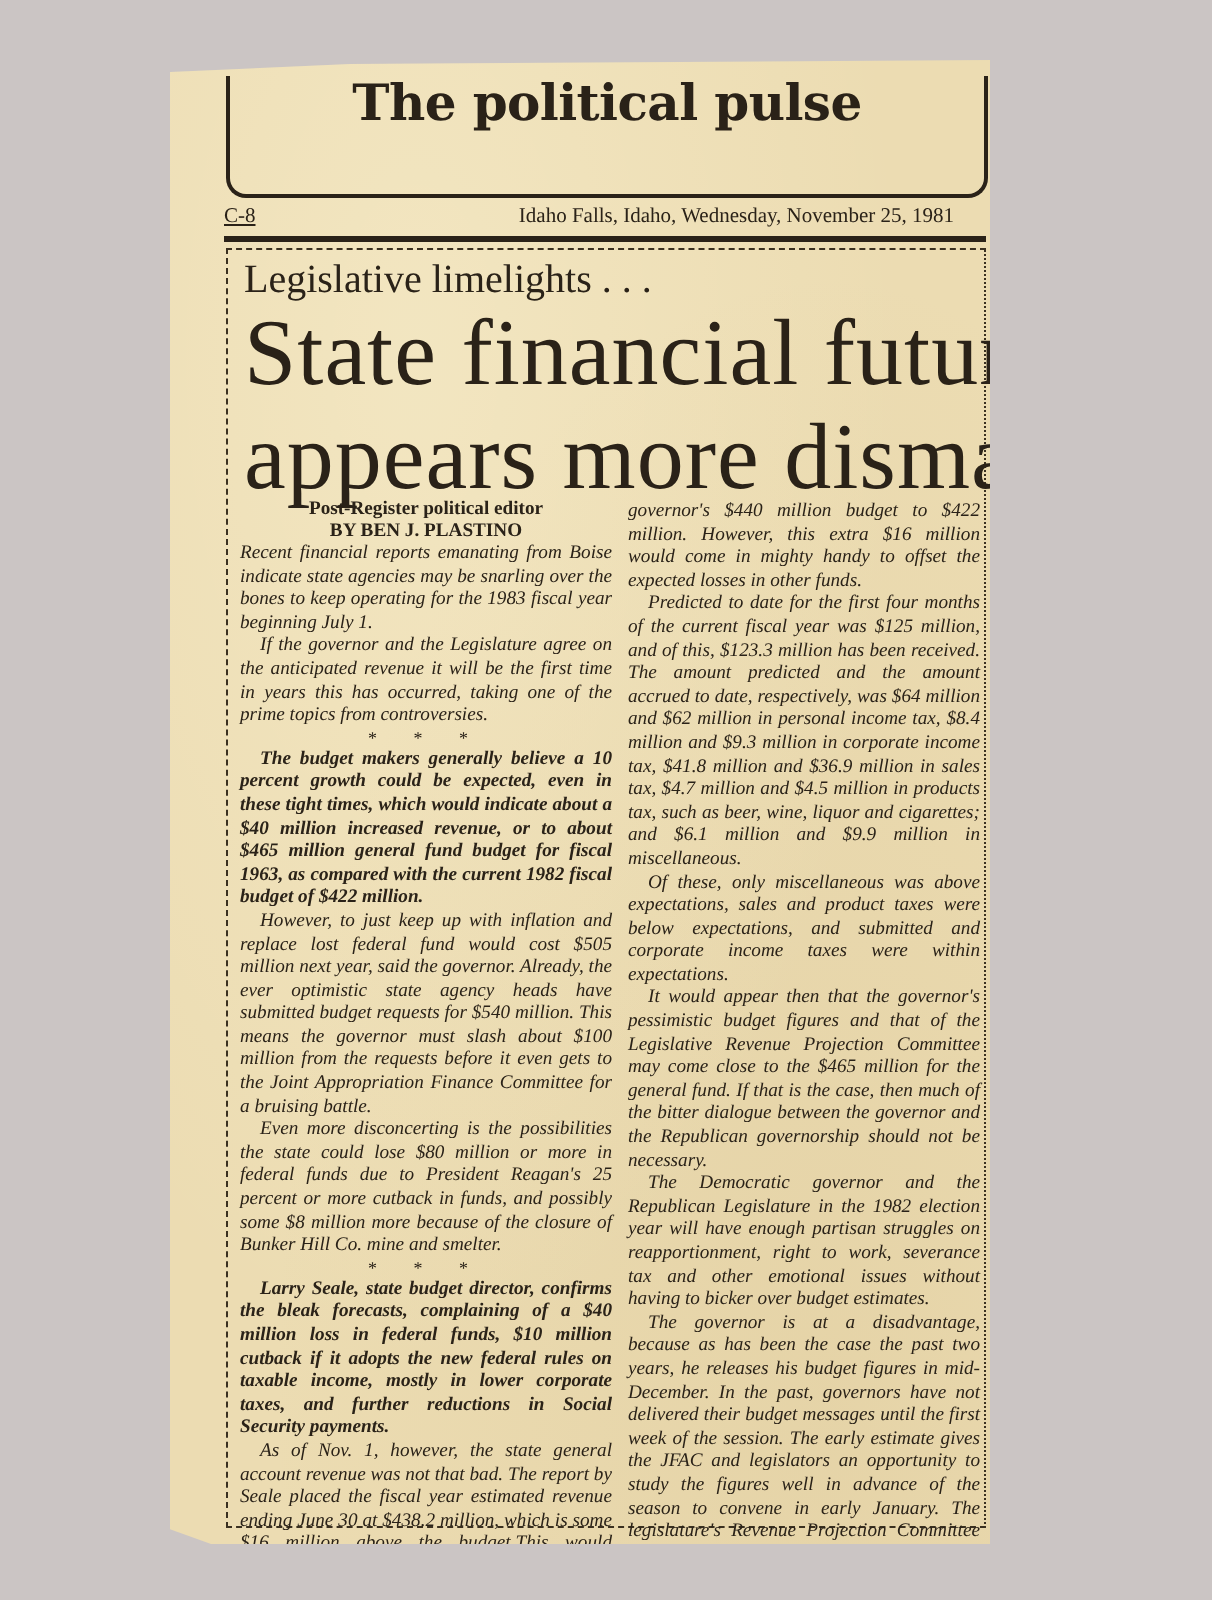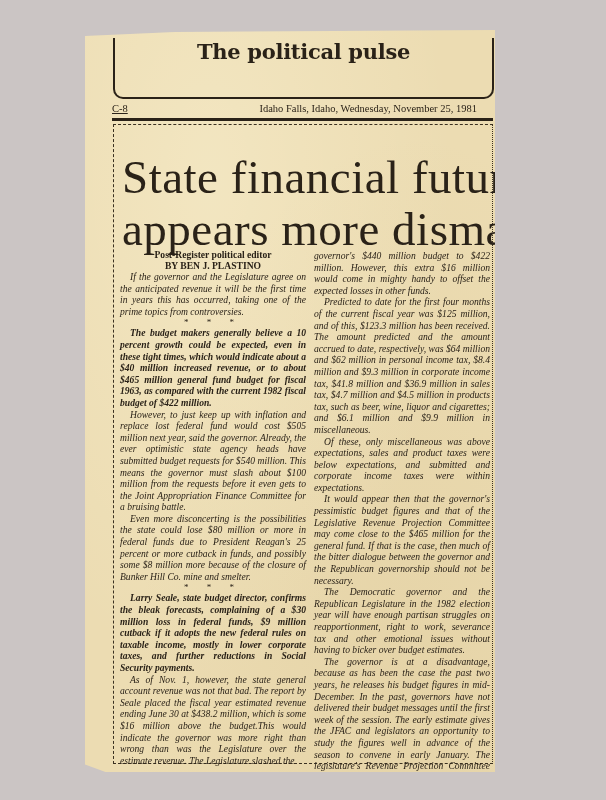--- a/index.html
+++ b/index.html
@@ -4,21 +4,21 @@
 <style>
   html,body{margin:0;padding:0;}
   body{width:606px;height:800px;background:#cbc5c4;position:relative;overflow:hidden;font-family:"Liberation Serif","DejaVu Serif",serif;color:#2a2218;}
   .clip{position:absolute;left:85px;top:30px;width:410px;height:742px;background:#ecdcb2;
         background-image:radial-gradient(ellipse at 30% 20%,rgba(255,248,220,0.35),rgba(0,0,0,0) 60%),
                          radial-gradient(ellipse at 80% 90%,rgba(180,150,90,0.12),rgba(0,0,0,0) 60%);
         clip-path:polygon(0 6px,22% 2px,100% 0,100% 100%,5% 100%,0 99%);}
   .masthead{position:absolute;left:28px;top:8px;width:377px;height:59px;border:2.5px solid #2a2218;border-top:none;border-radius:0 0 10px 10px;
             text-align:center;}
   .paper-name{font-family:"DejaVu Serif",serif;font-weight:bold;font-size:19px;letter-spacing:0.2px;margin-top:6px;line-height:22px;}
-  .section-name{font-family:"DejaVu Serif",serif;font-weight:bold;font-size:21px;line-height:28px;letter-spacing:-0.3px;}
+  .section-name{font-family:"DejaVu Serif",serif;font-weight:bold;font-size:25px;line-height:28px;letter-spacing:-0.3px;}
   .dateline{position:absolute;left:27px;top:73px;width:381px;font-size:10.5px;}
   .dateline .page{position:absolute;left:0;top:0;text-decoration:underline;}
   .dateline .place{position:absolute;right:16px;top:0;}
   .rule{position:absolute;left:27px;top:88px;width:381px;height:3px;background:#2a2218;}
   .article{position:absolute;left:28px;top:94px;width:378px;height:638px;border:1.5px dashed #3a3020;border-right-style:dotted;}
   .kicker{position:absolute;left:8px;top:4px;font-size:20px;line-height:22px;}
   .headline{position:absolute;left:8px;top:26px;font-size:47px;line-height:52px;letter-spacing:0.5px;white-space:nowrap;}
   .col{position:absolute;top:124px;width:186px;font-size:9.6px;line-height:11.6px;text-align:justify;}
   .col.left{left:6px;}
   .col.right{left:200px;top:125px;width:176px;}
@@ -36,35 +36,37 @@
     <div class="section-name">The political pulse</div>
   </div>
 
   <div class="dateline">
     <span class="page">C-8</span>
     <span class="place">Idaho Falls, Idaho, Wednesday, November 25, 1981</span>
   </div>
   <div class="rule"></div>
 
   <div class="article">
+    <div class="kicker">Legislative limelights . . .</div>
     <div class="headline">
       <div>State financial future</div>
       <div>appears more dismal</div>
     </div>
 
     <div class="col left">
       <div class="byline">Post-Register political editor</div>
       <div class="byline">BY BEN J. PLASTINO</div>
+      <p class="noindent">Recent financial reports emanating from Boise indicate state agencies may be snarling over the bones to keep operating for the 1983 fiscal year beginning July 1.</p>
       <p>If the governor and the Legislature agree on the anticipated revenue it will be the first time in years this has occurred, taking one of the prime topics from controversies.</p>
       <div class="stars">* * *</div>
       <p class="bold">The budget makers generally believe a 10 percent growth could be expected, even in these tight times, which would indicate about a $40 million increased revenue, or to about $465 million general fund budget for fiscal 1963, as compared with the current 1982 fiscal budget of $422 million.</p>
       <p>However, to just keep up with inflation and replace lost federal fund would cost $505 million next year, said the governor. Already, the ever optimistic state agency heads have submitted budget requests for $540 million. This means the governor must slash about $100 million from the requests before it even gets to the Joint Appropriation Finance Committee for a bruising battle.</p>
       <p>Even more disconcerting is the possibilities the state could lose $80 million or more in federal funds due to President Reagan's 25 percent or more cutback in funds, and possibly some $8 million more because of the closure of Bunker Hill Co. mine and smelter.</p>
       <div class="stars">* * *</div>
-      <p class="bold">Larry Seale, state budget director, confirms the bleak forecasts, complaining of a $30 million loss in federal funds, $9 million cutback if it adopts the new federal rules on taxable income, mostly in lower corporate taxes, and further reductions in Social Security payments.</p>
+      <p class="bold">Larry Seale, state budget director, confirms the bleak forecasts, complaining of a $40 million loss in federal funds, $10 million cutback if it adopts the new federal rules on taxable income, mostly in lower corporate taxes, and further reductions in Social Security payments.</p>
       <p>As of Nov. 1, however, the state general account revenue was not that bad. The report by Seale placed the fiscal year estimated revenue ending June 30 at $438.2 million, which is some $16 million above the budget.This would indicate the governor was more right than wrong than was the Legislature over the estimate revenue. The Legislature slashed the</p>
     </div>
 
     <div class="col right">
       <p class="noindent">governor's $440 million budget to $422 million. However, this extra $16 million would come in mighty handy to offset the expected losses in other funds.</p>
       <p>Predicted to date for the first four months of the current fiscal year was $125 million, and of this, $123.3 million has been received. The amount predicted and the amount accrued to date, respectively, was $64 million and $62 million in personal income tax, $8.4 million and $9.3 million in corporate income tax, $41.8 million and $36.9 million in sales tax, $4.7 million and $4.5 million in products tax, such as beer, wine, liquor and cigarettes; and $6.1 million and $9.9 million in miscellaneous.</p>
       <p>Of these, only miscellaneous was above expectations, sales and product taxes were below expectations, and submitted and corporate income taxes were within expectations.</p>
       <p>It would appear then that the governor's pessimistic budget figures and that of the Legislative Revenue Projection Committee may come close to the $465 million for the general fund. If that is the case, then much of the bitter dialogue between the governor and the Republican governorship should not be necessary.</p>
       <p>The Democratic governor and the Republican Legislature in the 1982 election year will have enough partisan struggles on reapportionment, right to work, severance tax and other emotional issues without having to bicker over budget estimates.</p>
       <p>The governor is at a disadvantage, because as has been the case the past two years, he releases his budget figures in mid-December. In the past, governors have not delivered their budget messages until the first week of the session. The early estimate gives the JFAC and legislators an opportunity to study the figures well in advance of the season to convene in early January. The legislature's Revenue Projection Committee usually doesn't arrive at its figures until after the session has convened and thus has access to later and more accurate figures.</p>

